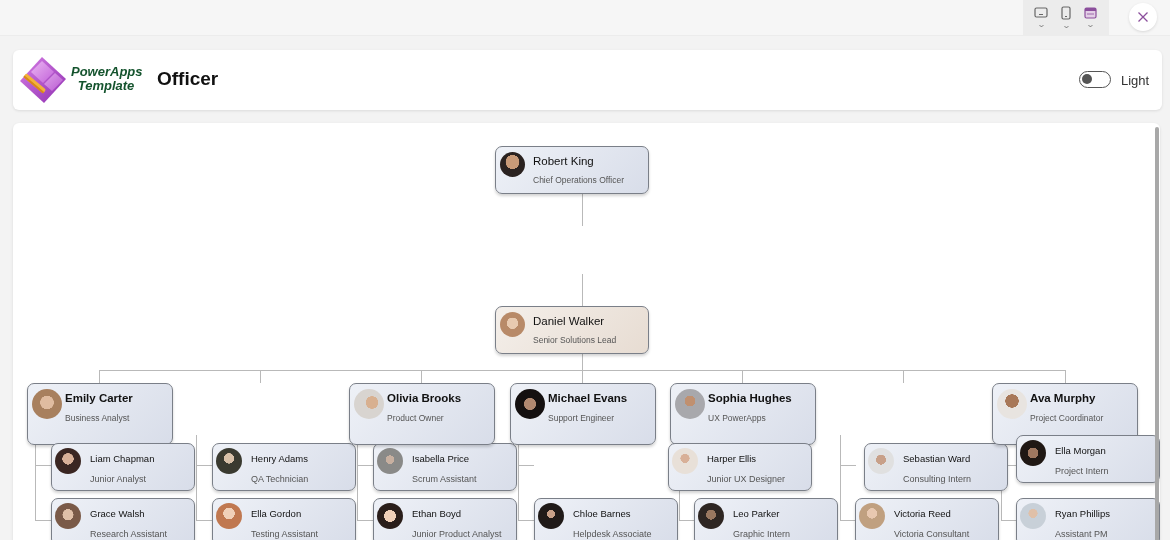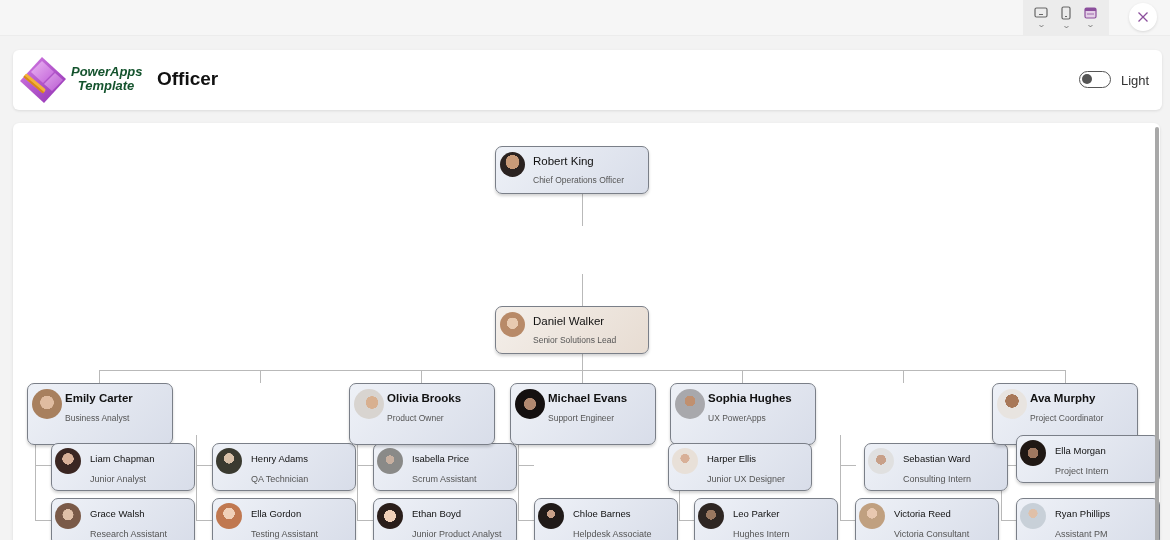--- a/index.html
+++ b/index.html
@@ -224,21 +224,21 @@
     <div class="role">UX PowerApps</div>
   </div>
   <div class="card sub" style="left:655px; top:320px;">
     <div class="avatar" style="background:radial-gradient(circle at 50% 40%, #d8b098 0 22%, #e8e0d8 23%);"></div>
     <div class="name">Harper Ellis</div>
     <div class="role">Junior UX Designer</div>
   </div>
   <div class="card sub" style="left:681px; top:375px;">
     <div class="avatar" style="background:radial-gradient(circle at 50% 45%, #9a7860 0 25%, #2e2622 26%);"></div>
     <div class="name">Leo Parker</div>
-    <div class="role">Hughes Intern</div>
+    <div class="role">Graphic Intern</div>
   </div>
 
   <div class="card sub" style="left:842px; top:320px;margin-left:9px;">
     <div class="avatar" style="background:radial-gradient(circle at 50% 45%, #c8a088 0 25%, #e0e0e0 26%);"></div>
     <div class="name">Sebastian Ward</div>
     <div class="role">Consulting Intern</div>
   </div>
   <div class="card sub" style="left:842px; top:375px;">
     <div class="avatar" style="background:radial-gradient(circle at 50% 40%, #e8c8b0 0 25%, #c0a080 26%);"></div>
     <div class="name">Victoria Reed</div>

